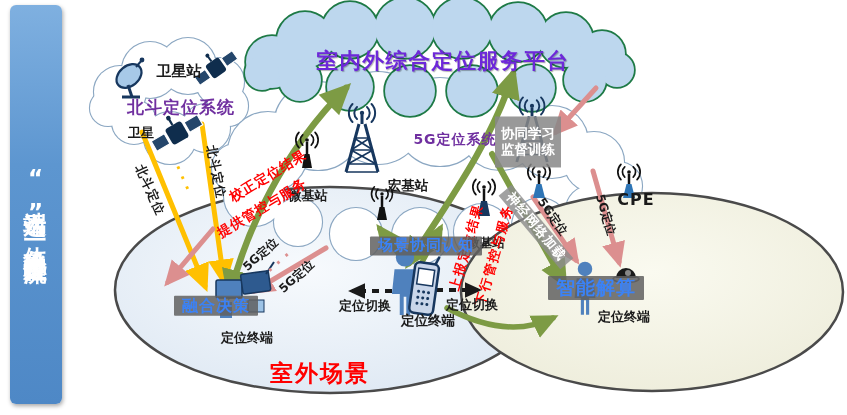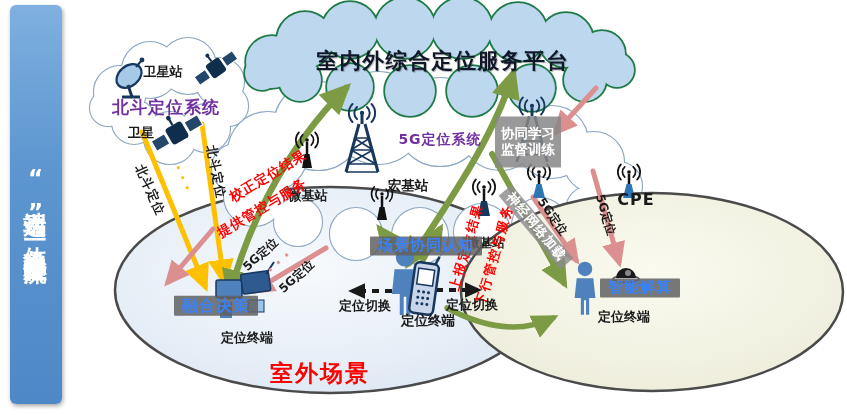--- a/index.html
+++ b/index.html
@@ -1,23 +1,23 @@
 <!DOCTYPE html>
 <html><head>
 <meta charset="utf-8">
 <style>
   html,body{margin:0;padding:0;background:#fff;}
   #stage{position:relative;width:847px;height:415px;overflow:hidden;background:#fff;
          font-family:"DejaVu Sans","Liberation Sans",sans-serif;}
   #diagram-svg{position:absolute;left:0;top:0;z-index:1;}
   .lbl{position:absolute;z-index:2;white-space:nowrap;font-weight:bold;color:#1a1a1a;
        transform:translate(-50%,-50%) rotate(var(--r,0deg));line-height:1.15;}
-  .purple{color:#7030A0;}
+  .purple{color:#7030A0;margin-left:15px;}
   .red{color:#FF0000;}
-  .white{color:#0f172a;}
+  .white{color:#6d28d9;}
   .box{background:rgba(96,96,96,.85);color:#3b82f6;padding:1px 8px;border-radius:1px;}
   .ribbon{background:rgba(140,140,140,.82);color:#fff;padding:1px 6px;}
   .collab{background:rgba(135,135,135,.85);color:#fff;padding:10px 6px;text-align:center;}
   #sidebar{position:absolute;left:10px;top:5px;width:52px;height:399px;z-index:3;
            background:linear-gradient(180deg,#7fb0e0 0%,#5d96d0 40%,#4e88c6 100%);
            border-radius:6px;box-shadow:1px 2px 4px rgba(0,0,0,.35);
            display:flex;align-items:center;justify-content:center;}
   #sidebar span{writing-mode:vertical-rl;text-orientation:upright;color:#fff;
            font-weight:bold;font-size:23px;letter-spacing:2px;}
   .shadowed{text-shadow:1px 1px 1px rgba(0,0,0,.3);}
@@ -268,21 +268,21 @@
   </g>
 </svg>
 
 <div id="sidebar">
   <span>“端边云”一体化融合定位流程</span>
 </div>
 
 <div class="lbl white shadowed" style="left:443px;top:61px;font-size:21.5px;letter-spacing:1.5px;">室内外综合定位服务平台</div>
 
 <div class="lbl purple" style="left:166px;top:108px;font-size:17px;letter-spacing:1px;">北斗定位系统</div>
-<div class="lbl" style="left:163px;top:72px;font-size:13px;">卫星站</div>
+<div class="lbl" style="left:179px;top:72px;font-size:15px;">卫星站</div>
 <div class="lbl" style="left:141px;top:133px;font-size:13px;">卫星</div>
 
 <div class="lbl purple" style="left:440px;top:139px;font-size:14px;letter-spacing:1px;">5G定位系统</div>
 <div class="lbl" style="left:369px;top:186px;font-size:13.5px;margin-left:39px;">宏基站</div>
 <div class="lbl" style="left:308px;top:196px;font-size:13px;">微基站</div>
 <div class="lbl" style="left:486px;top:243px;font-size:12.5px;">微基站</div>
 <div class="lbl" style="left:636px;top:200px;font-size:16px;letter-spacing:1px;">CPE</div>
 
 <div class="lbl collab" style="left:528px;top:142px;font-size:13.5px;">
   <div>协同学习</div>
@@ -301,21 +301,21 @@
 <div class="lbl" style="left:552px;top:217px;--r:55deg;font-size:12px;">5G定位</div>
 <div class="lbl" style="left:605px;top:215px;--r:73deg;font-size:12px;">5G定位</div>
 
 <div class="lbl red" style="left:268px;top:176px;--r:-31deg;font-size:13.5px;letter-spacing:1px;">校正定位结果</div>
 <div class="lbl red" style="left:262px;top:208px;--r:-31deg;font-size:13.5px;letter-spacing:1px;">提供管控与服务</div>
 <div class="lbl red" style="left:467px;top:247px;--r:-74deg;font-size:13px;letter-spacing:2px;">上报定位结果</div>
 <div class="lbl red" style="left:495px;top:255px;--r:-74deg;font-size:13px;letter-spacing:2px;">下行管控与服务</div>
 
 <div class="lbl box" style="left:216px;top:306px;font-size:16px;letter-spacing:1px;">融合决策</div>
 <div class="lbl box" style="left:426px;top:246px;font-size:15px;letter-spacing:1px;">场景协同认知</div>
-<div class="lbl box" style="left:640px;top:288px;font-size:15px;letter-spacing:1px;">智能解算</div>
+<div class="lbl box" style="left:596px;top:288px;font-size:19px;letter-spacing:1px;">智能解算</div>
 
 <div class="lbl" style="left:365px;top:306px;font-size:13px;">定位切换</div>
 <div class="lbl" style="left:472px;top:305px;font-size:13px;">定位切换</div>
 
 <div class="lbl" style="left:247px;top:338px;font-size:13px;">定位终端</div>
 <div class="lbl" style="left:428px;top:321px;font-size:13.5px;">定位终端</div>
 <div class="lbl" style="left:624px;top:317px;font-size:13px;">定位终端</div>
 
 <div class="lbl red" style="left:320px;top:375px;font-size:23px;letter-spacing:2px;font-family:Liberation Mono, monospace;">室外场景</div>
 

